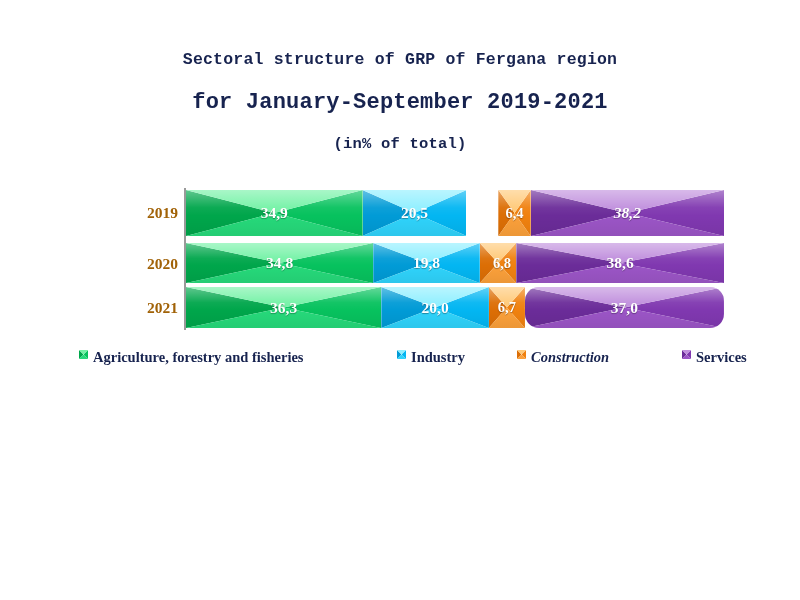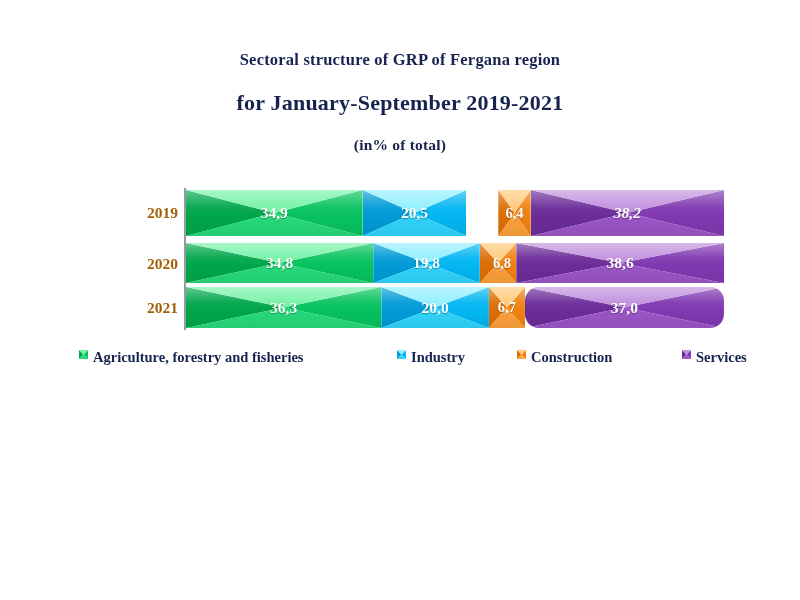--- a/index.html
+++ b/index.html
@@ -32,20 +32,21 @@
     color: #17234f;
     font-weight: bold;
     font-size: 16.5px;
     letter-spacing: 0.2px;
   }
   .title-line {
     display: block;
     line-height: 1;
     margin-bottom: 23px;
     white-space: nowrap;
+    font-family: Liberation Mono, monospace;
   }
   .title-line.l2 { font-size: 22px; }
   .title-line.l3 { font-size: 15.5px; margin-bottom: 0; }
 
   
   .plot {
     position: absolute;
     left: 186px;
     top: 188px;
     width: 538px;
@@ -164,21 +165,21 @@
     height: 20px;
   }
   .legend-item {
     position: absolute;
     top: 0;
     display: flex;
     white-space: nowrap;
   }
   .legend-item.i0 { left: 79px; }
   .legend-item.i1 { left: 397px; }
-  .legend-item.i2 { left: 517px; }
+  .legend-item.i2 { left: 517px; font-style: italic; }
   .legend-item.i3 { left: 682px; }
 
   .legend-swatch {
     position: relative;
     width: 9px;
     height: 9px;
     margin-right: 5px;
     overflow: hidden;
     flex: 0 0 auto;
   }

